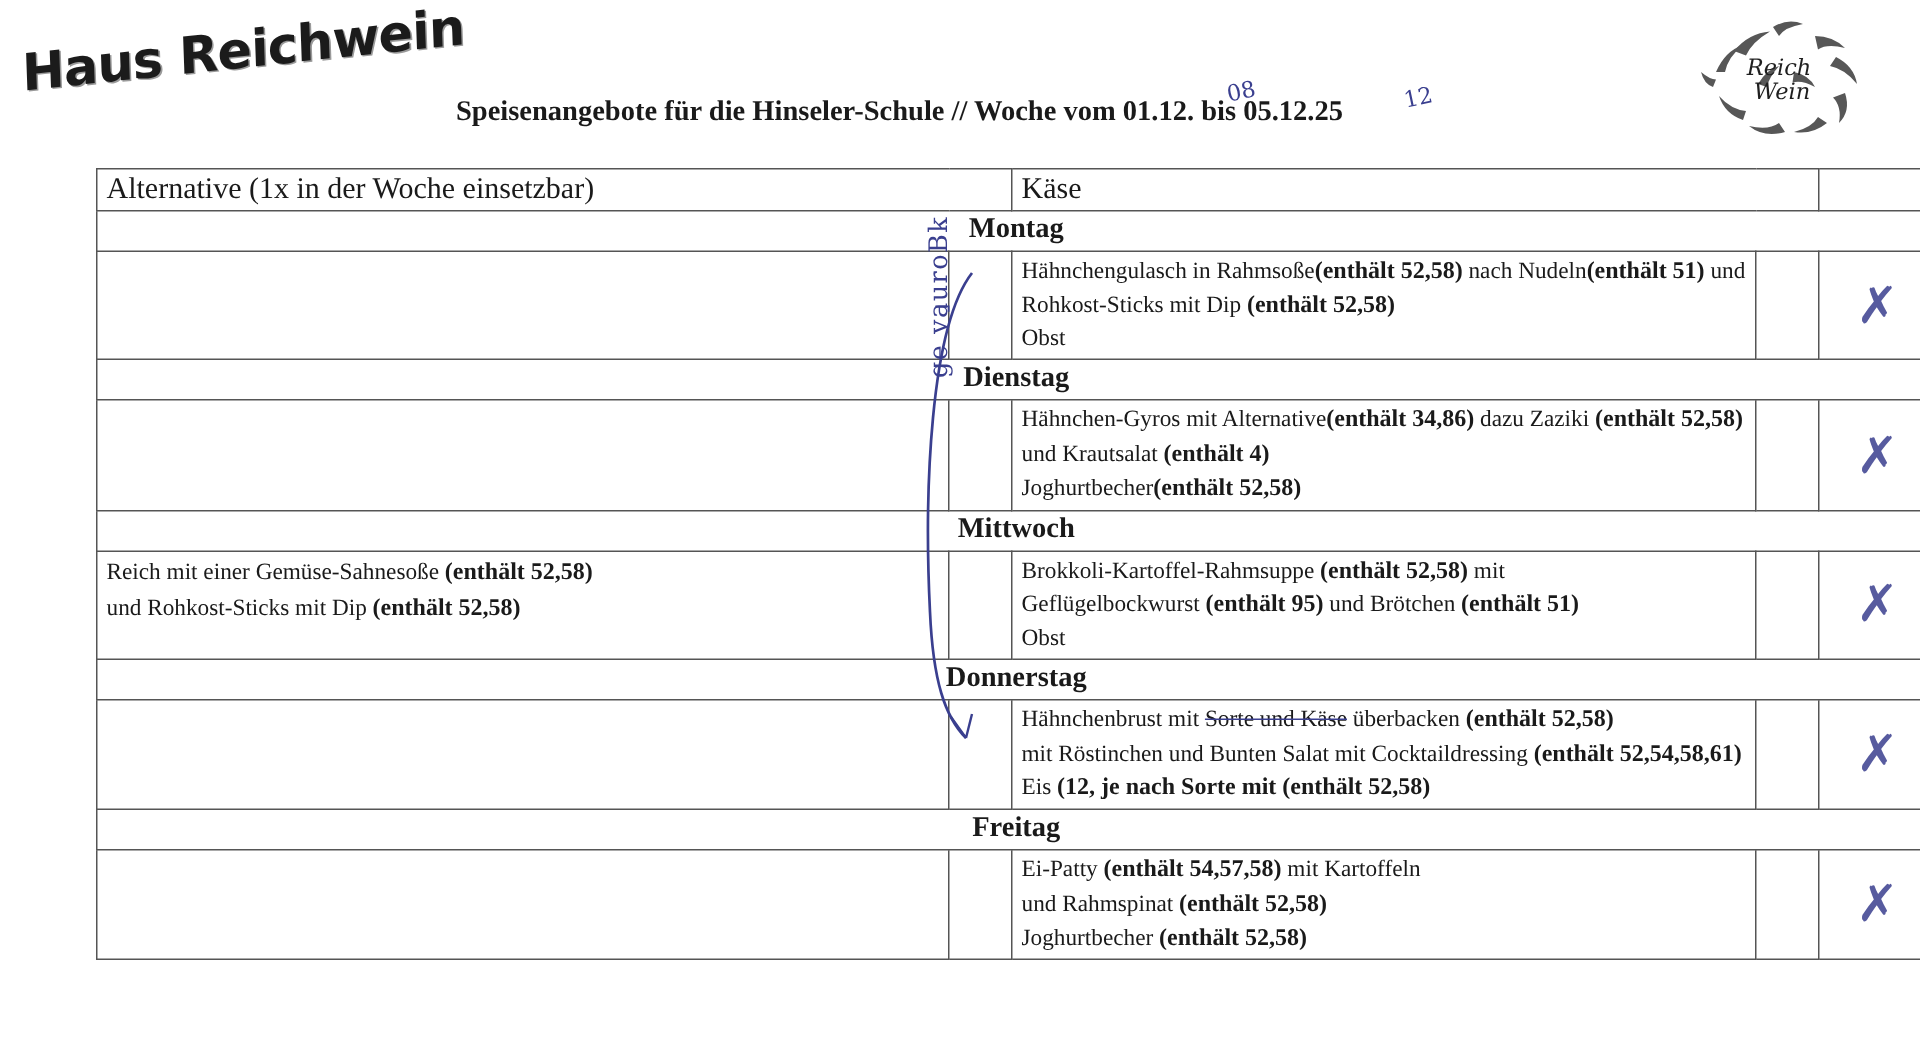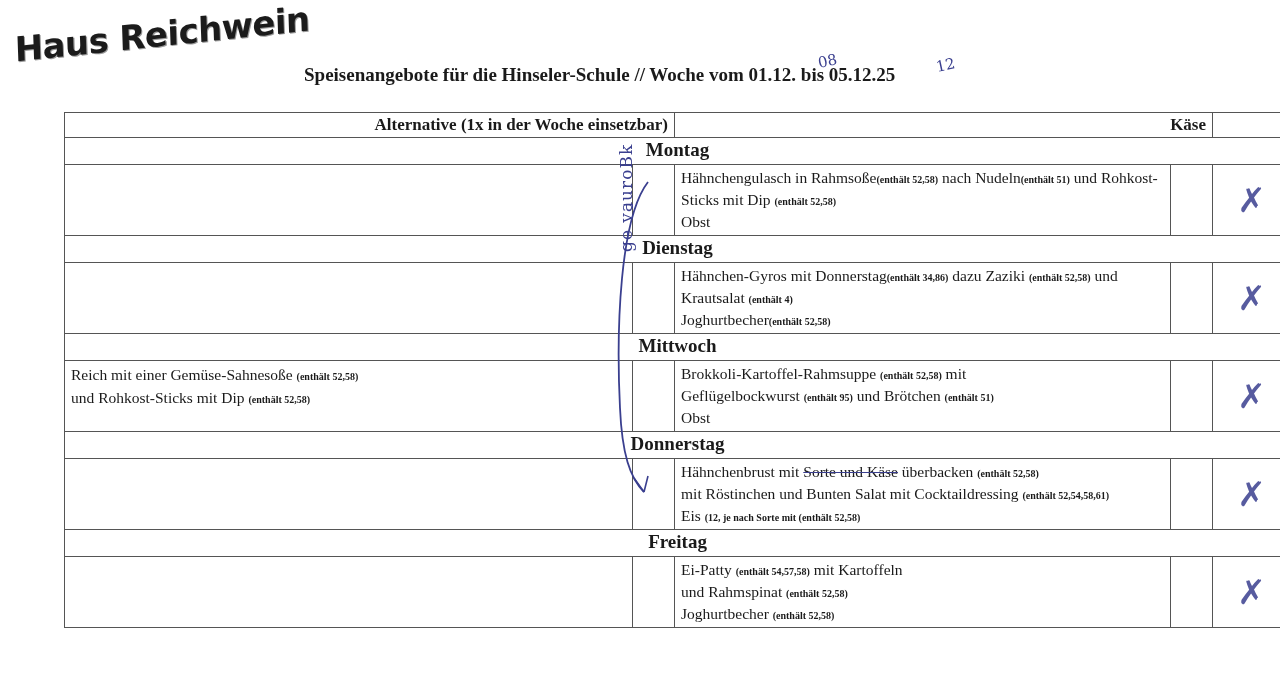--- a/index.html
+++ b/index.html
@@ -75,43 +75,43 @@
     vertical-align: top;
     padding: 2px 6px;
   }
   .col-alt   { width: 568px; }
   .col-mark  { width: 42px;  }
   .col-menu  { width: 496px; }
   .col-x     { width: 42px;  }
   .col-end   { width: 78px;  }
 
   .head-cell {
-    text-align: right;
-    font-size: 17px;
-    font-weight: bold;
+    text-align: left;
+    font-size: 20px;
+    font-weight: normal;
     padding: 3px 0 5px 0;
   }
   .day-row td {
     text-align: center;
     font-size: 19px;
     font-weight: bold;
     padding: 1px 0 3px 0;
   }
   .menu-cell {
     font-size: 15.5px;
     line-height: 1.42;
     padding: 4px 8px 6px 8px;
   }
   .alt-cell {
     font-size: 15.5px;
     line-height: 1.5;
     padding: 8px 8px 6px 8px;
   }
   .allerg {
-    font-size: 10px;
+    font-size: 16px;
     font-weight: bold;
     vertical-align: baseline;
     text-align: right;
   }
   .strike { text-decoration: line-through; text-decoration-color: #3a3f8f; }
 
   .mark-cell { position: relative; }
   .x-cell { position: relative; }
   .x-mark {
     position: absolute;
@@ -159,20 +159,40 @@
 </style>
 </head>
 <body>
 
 <div class="doc-header">
   <div class="logo-left">Haus Reichwein</div>
   <div class="header-title">Speisenangebote für die Hinseler-Schule // Woche vom 01.12. bis 05.12.25</div>
   <div class="hand-note n1">08</div>
   <div class="hand-note n2">12</div>
 
+  <div class="logo-right">
+    <svg width="120" height="86" viewBox="0 0 120 86" aria-hidden="true">
+      <g fill="#3a3a3a" opacity="0.85">
+        <path d="M18 40 q6 -14 18 -18 q-10 8 -12 18 z"></path>
+        <path d="M30 26 q10 -12 24 -13 q-12 7 -16 16 z"></path>
+        <path d="M56 10 q10 -6 20 -2 q-12 2 -16 8 z"></path>
+        <path d="M84 16 q12 0 20 8 q-12 -3 -18 1 z"></path>
+        <path d="M98 30 q12 6 14 18 q-8 -10 -18 -12 z"></path>
+        <path d="M104 54 q4 12 -4 20 q2 -11 -4 -17 z"></path>
+        <path d="M92 74 q-10 8 -22 6 q12 -3 16 -10 z"></path>
+        <path d="M64 80 q-14 4 -24 -4 q13 3 20 -2 z"></path>
+        <path d="M36 72 q-12 -4 -16 -16 q8 9 18 10 z"></path>
+        <path d="M16 50 q-6 -2 -8 -10 q6 5 10 5 z"></path>
+        <path d="M46 48 q6 -10 14 -12 q-7 8 -8 14 z"></path>
+        <path d="M70 40 q10 2 14 10 q-9 -5 -15 -3 z"></path>
+      </g>
+      <text x="60" y="42" text-anchor="middle" font-family="DejaVu Serif, serif" font-style="italic" font-size="15" fill="#1f1f1f">Reich</text>
+      <text x="62" y="58" text-anchor="middle" font-family="DejaVu Serif, serif" font-style="italic" font-size="15" fill="#1f1f1f">Wein</text>
+    </svg>
+  </div>
 </div>
 
 <table class="menu-table">
   <colgroup>
     <col class="col-alt">
       <col class="col-mark">
       <col class="col-menu">
       <col class="col-x">
       <col class="col-end">
   </colgroup>
@@ -199,21 +219,21 @@
           <span class="x-mark">✗</span>
         </td>
       </tr>
       <tr class="day-row">
         <td colspan="5">Dienstag</td>
       </tr>
       <tr class="content-row">
         <td class="alt-cell"></td>
         <td class="mark-cell"></td>
         <td class="menu-cell">
-          <div><span>Hähnchen-Gyros mit Donnerstag</span><span class="allerg">(enthält 34,86)</span><span> dazu Zaziki </span><span class="allerg">(enthält 52,58)</span><span> und Krautsalat </span><span class="allerg">(enthält 4)</span></div>
+          <div><span>Hähnchen-Gyros mit Alternative</span><span class="allerg">(enthält 34,86)</span><span> dazu Zaziki </span><span class="allerg">(enthält 52,58)</span><span> und Krautsalat </span><span class="allerg">(enthält 4)</span></div>
           <div><span>Joghurtbecher</span><span class="allerg">(enthält 52,58)</span></div>
         </td>
         <td></td>
         <td class="x-cell">
           <span class="x-mark">✗</span>
         </td>
       </tr>
       <tr class="day-row">
         <td colspan="5">Mittwoch</td>
       </tr>

